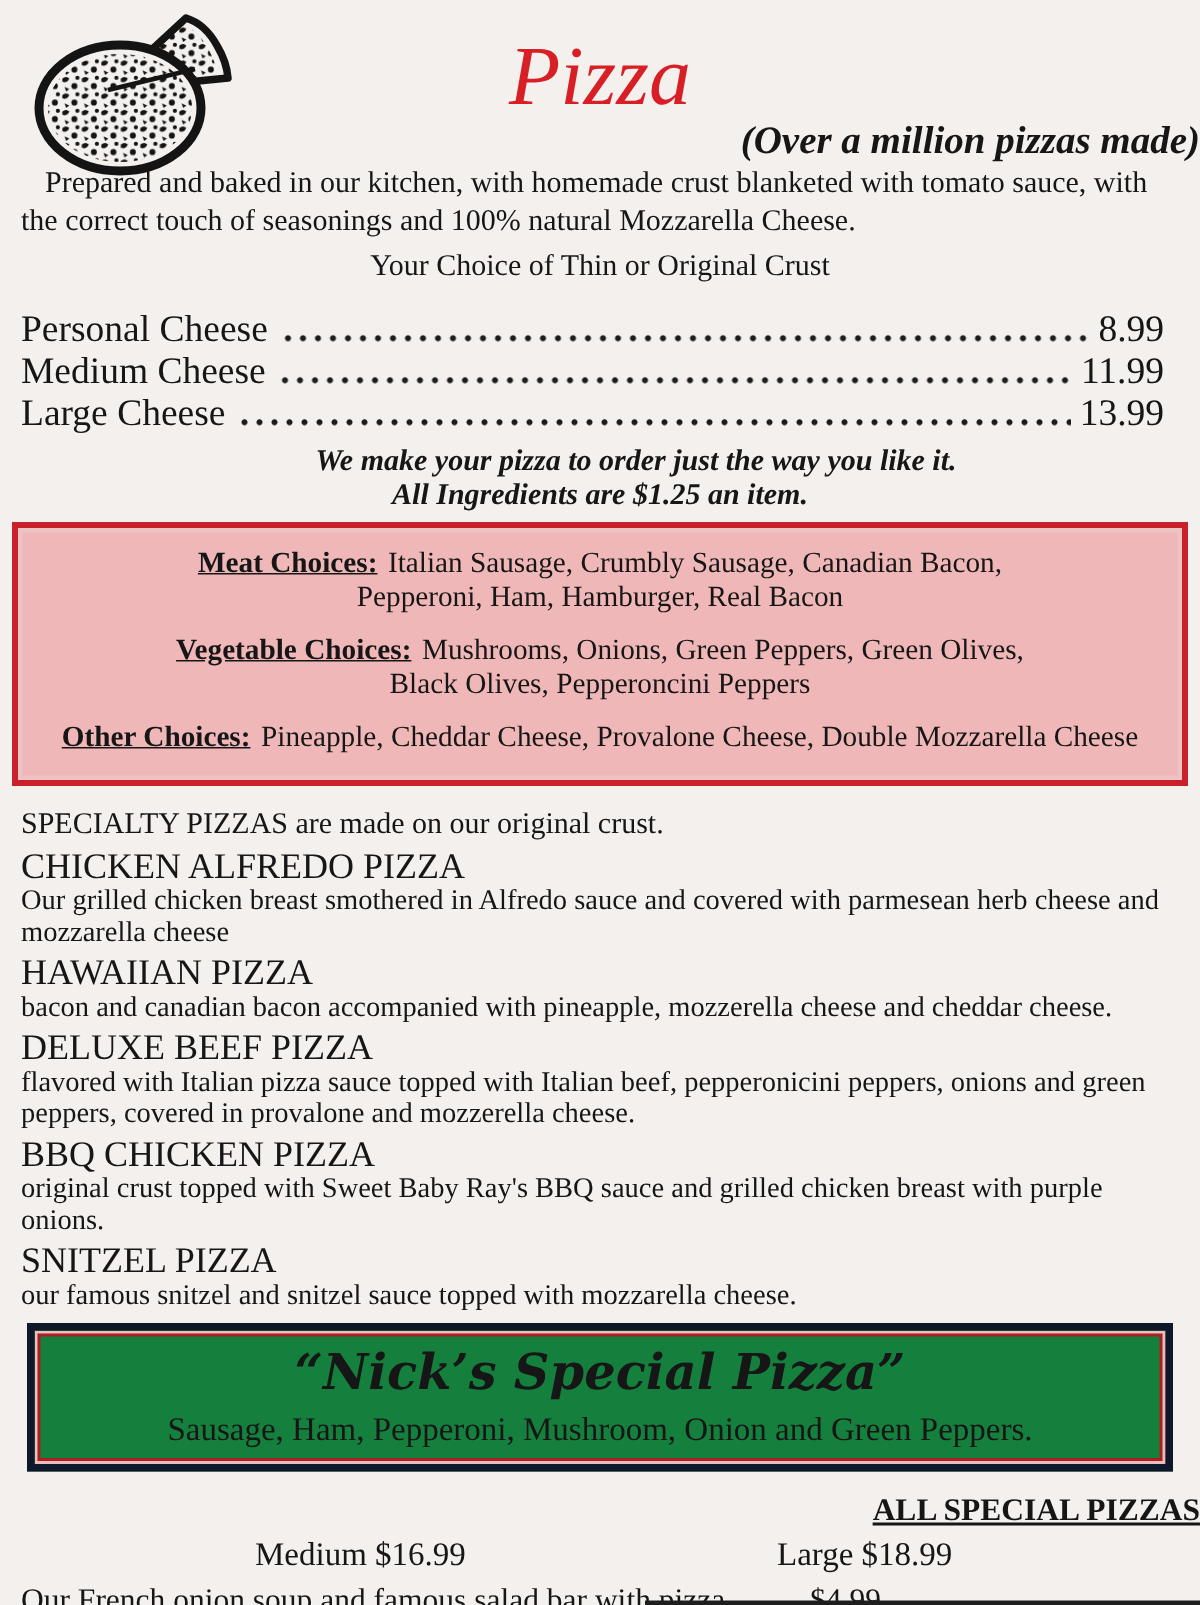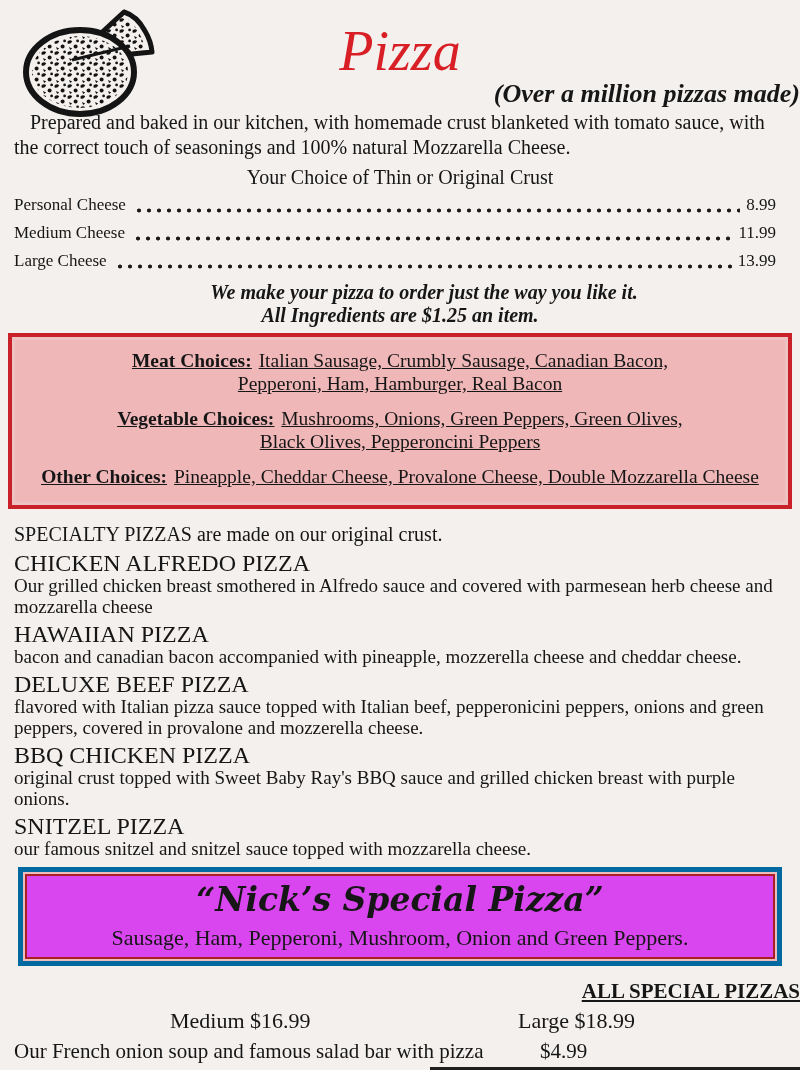--- a/index.html
+++ b/index.html
@@ -33,21 +33,21 @@
     line-height: 24px;
   }
   .intro {
     margin: 4px 14px 0;
     font-size: 20px;
     line-height: 25px;
     text-indent: 16px;
   }
   .crust { text-align: center; font-size: 20px; line-height: 24px; margin-top: 5px; }
 
-  .price-list { margin: 2px 24px 0 14px; font-size: 17px; }
+  .price-list { margin: 17px 24px 0 14px; font-size: 25px; }
   .price-row { display: flex; align-items: baseline; line-height: 28px; }
   .price-row .name { white-space: nowrap; }
   .price-row .price { white-space: nowrap; }
   .dots {
     flex: 1;
     align-self: flex-end;
     height: 7px;
     margin: 0 6px 5px 10px;
     background-image: radial-gradient(circle at 3px 3.5px, #1b1b1b 1.7px, rgba(0,0,0,0) 2.3px);
     background-size: 10px 7px;
@@ -58,36 +58,35 @@
   .note.first { margin-top: 6px; padding-left: 48px; }
 
   .choices-box {
     margin: 6px 8px 0;
     background: #f0b7b8;
     border: 4px solid #c9202a;
     box-shadow: inset 0 0 0 3px #edc2c2;
     padding: 12px 20px 5px;
     text-align: center;
     font-size: 19.5px;
-    text-decoration: underline;
   }
   .choice-group { margin-bottom: 12px; }
   .choice-line { line-height: 23px; }
   .choice-label { font-weight: bold; text-decoration: underline; margin-right: 7px; }
 
   .specialty { margin: 0 14px; }
   .specialty-heading { margin-top: 13px; font-size: 20px; line-height: 24px; font-family: Liberation Serif, serif; }
   .sp-item { margin-top: 6px; }
   .sp-name { font-size: 24px; line-height: 23px; }
   .sp-desc { font-size: 19px; line-height: 21px; }
 
   .nicks-box {
     margin: 8px 18px 0;
-    background: #d946ef;
-    border: 5px solid #0369a1;
+    background: #15803d;
+    border: 5px solid #0f172a;
     box-shadow: inset 0 0 0 2px #efbcbd, inset 0 0 0 4px #a81f24;
     text-align: center;
     padding: 8px 10px 9px;
   }
   .nicks-title {
     font-family: "DejaVu Serif", "Liberation Serif", serif;
     font-style: italic;
     font-weight: bold;
     font-size: 33px;
     line-height: 40px;

